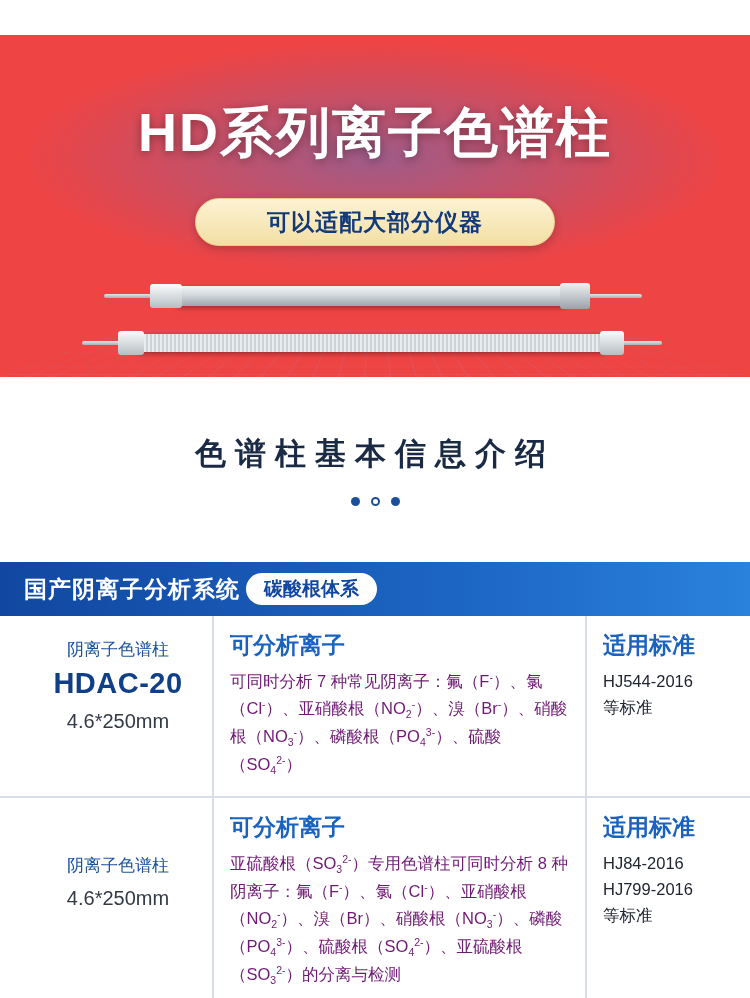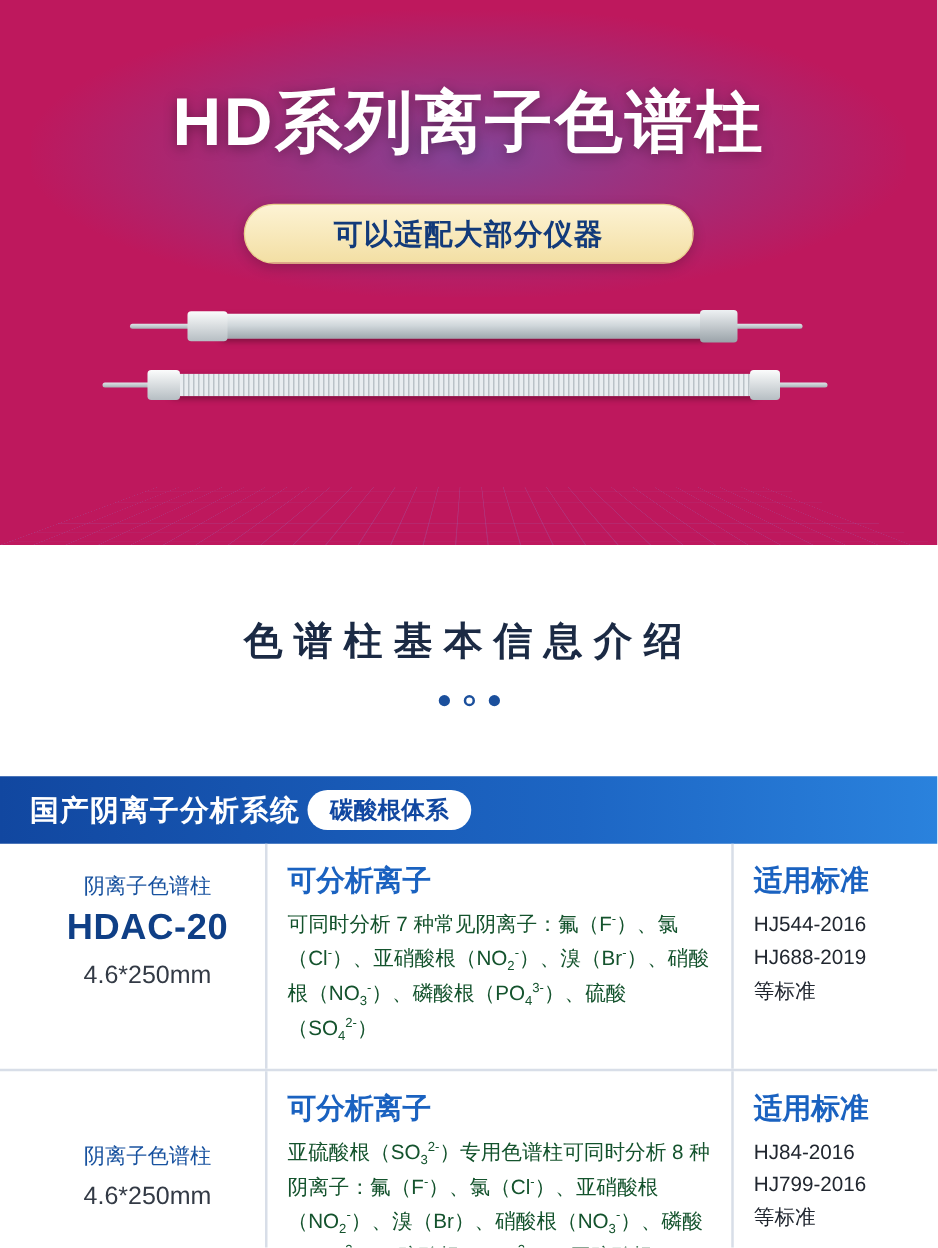--- a/index.html
+++ b/index.html
@@ -8,28 +8,29 @@
     height: 998px;
     font-family: "Liberation Sans", sans-serif;
     background: #ffffff;
     overflow: hidden;
   }
 
   
   .hero {
     position: relative;
     width: 750px;
-    height: 436px;
+    height: 342px;
     background:
       radial-gradient(ellipse 420px 220px at 18% 86%, rgba(120,60,200,0.55), rgba(120,60,200,0) 70%),
       radial-gradient(ellipse 420px 230px at 84% 88%, rgba(150,60,190,0.45), rgba(150,60,190,0) 70%),
       radial-gradient(ellipse 600px 300px at 50% 30%, #1b4f9c 0%, #123f85 45%, #0d2f6b 100%),
       linear-gradient(180deg, #0f3madd 0%, #0b2457 100%);
-    background-color: #be185d;
+    background-color: #ef4444;
     overflow: hidden;
+    margin-top: 35px;
   }
   .hero-grid {
     position: absolute;
     left: 0; right: 0; bottom: 0;
     height: 150px;
     background-image:
       linear-gradient(to right, rgba(120,170,255,0.16) 1px, transparent 1px),
       linear-gradient(to bottom, rgba(120,170,255,0.13) 1px, transparent 1px);
     background-size: 26px 18px;
     transform: perspective(260px) rotateX(62deg);
@@ -191,21 +192,21 @@
   }
   .c1-size { color: #333a45; font-size: 20px; margin-top: 10px; }
 
   .sub-head {
     color: #1a62c0;
     font-size: 23px;
     font-weight: bold;
     margin-bottom: 7px;
   }
   .body-text {
-    color: #14532d;
+    color: #701a75;
     font-size: 16.5px;
     line-height: 1.62;
   }
   sup, sub { font-size: 10.5px; }
 
   .std-line { color: #20262f; font-size: 16.5px; line-height: 1.6; }
 </style>
 </head>
 <body>
 
@@ -254,21 +255,20 @@
     <div class="c1-model">HDAC-20</div>
     <div class="c1-size">4.6*250mm</div>
   </div>
   <div class="cell c2">
     <div class="sub-head">可分析离子</div>
     <div class="body-text">可同时分析 7 种常见阴离子：氟（F<sup>-</sup>）、氯（Cl<sup>-</sup>）、亚硝酸根（NO<sub>2</sub><sup>-</sup>）、溴（Br<sup>-</sup>）、硝酸根（NO<sub>3</sub><sup>-</sup>）、磷酸根（PO<sub>4</sub><sup>3-</sup>）、硫酸（SO<sub>4</sub><sup>2-</sup>）</div>
   </div>
   <div class="cell c3">
     <div class="sub-head">适用标准</div>
     <div class="std-line">HJ544-2016</div>
-    <div class="std-line">HJ688-2019</div>
     <div class="std-line">等标准</div>
   </div>
 </div>
 
 <div class="row">
   <div class="cell c1">
     <div style="height:34px"></div>
     <div class="c1-type">阴离子色谱柱</div>
     <div class="c1-size">4.6*250mm</div>
   </div>

